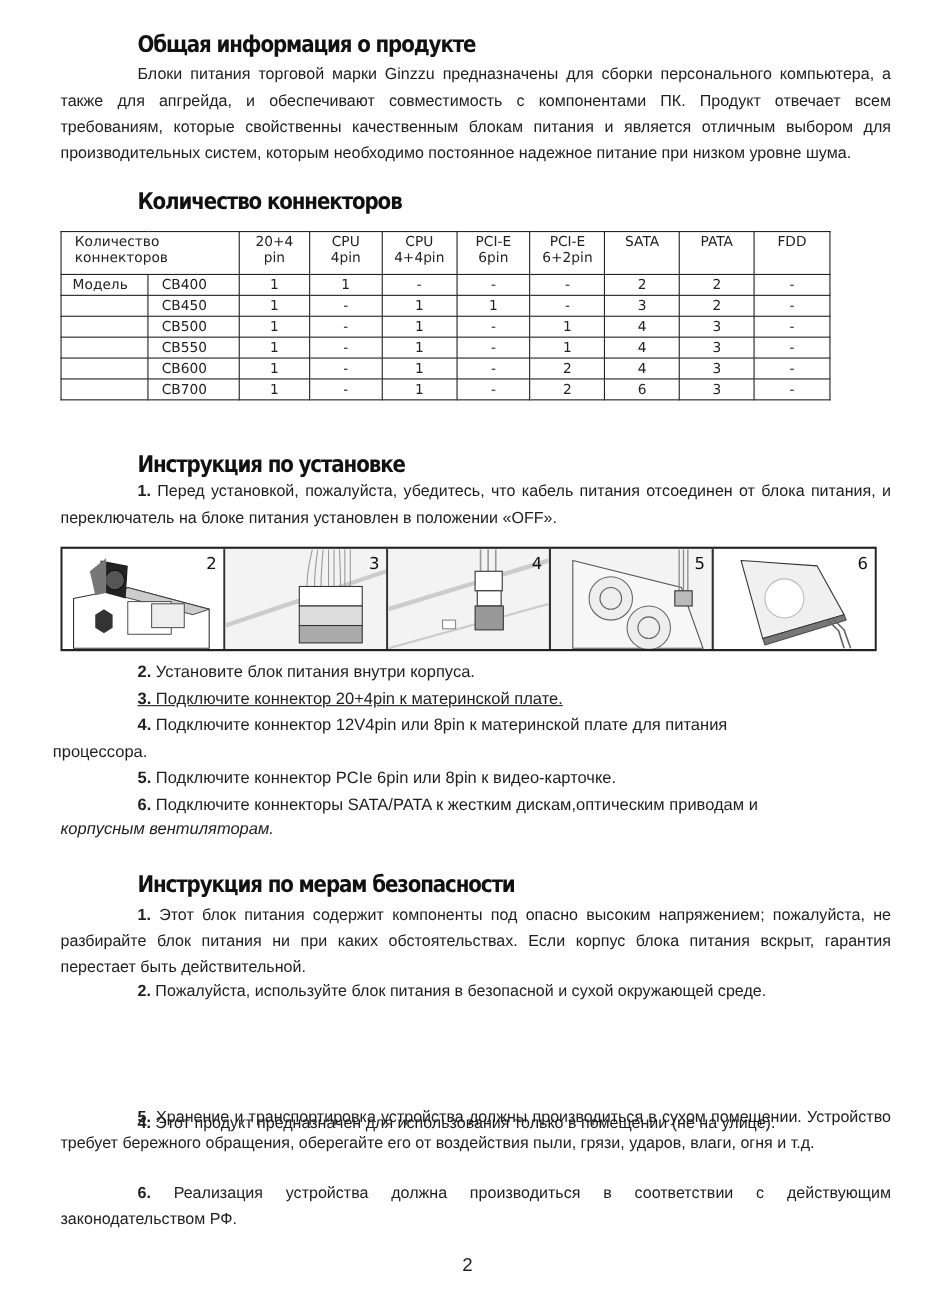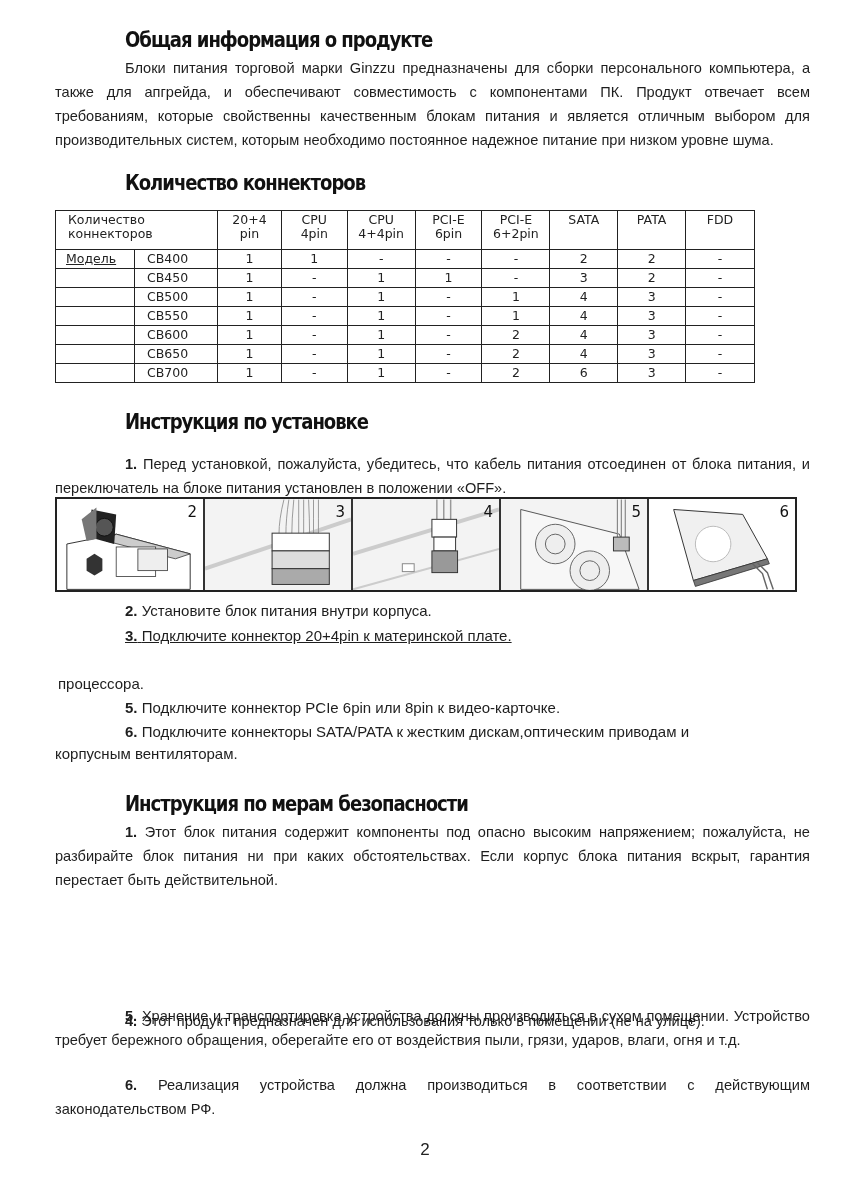--- a/index.html
+++ b/index.html
@@ -58,21 +58,21 @@
       <td><span>20+4</span><br><span>pin</span></td>
       <td><span>CPU</span><br><span>4pin</span></td>
       <td><span>CPU</span><br><span>4+4pin</span></td>
       <td><span>PCI-E</span><br><span>6pin</span></td>
       <td><span>PCI-E</span><br><span>6+2pin</span></td>
       <td><span>SATA</span></td>
       <td><span>PATA</span></td>
       <td><span>FDD</span></td>
     </tr>
     <tr>
-      <td class="lbl" style="padding-left:10px;text-decoration:underline;">Модель</td>
+      <td class="lbl" style="padding-left:10px;">Модель</td>
       <td class="lbl">CB400</td>
       <td>1</td>
       <td>1</td>
       <td>-</td>
       <td>-</td>
       <td>-</td>
       <td>2</td>
       <td>2</td>
       <td>-</td>
     </tr>
@@ -108,32 +108,20 @@
       <td>1</td>
       <td>-</td>
       <td>1</td>
       <td>4</td>
       <td>3</td>
       <td>-</td>
     </tr>
     <tr>
       <td></td>
       <td class="lbl">CB600</td>
-      <td>1</td>
-      <td>-</td>
-      <td>1</td>
-      <td>-</td>
-      <td>2</td>
-      <td>4</td>
-      <td>3</td>
-      <td>-</td>
-    </tr>
-    <tr>
-      <td></td>
-      <td class="lbl">CB650</td>
       <td>1</td>
       <td>-</td>
       <td>1</td>
       <td>-</td>
       <td>2</td>
       <td>4</td>
       <td>3</td>
       <td>-</td>
     </tr>
     <tr>
@@ -145,21 +133,21 @@
       <td>-</td>
       <td>2</td>
       <td>6</td>
       <td>3</td>
       <td>-</td>
     </tr>
   </tbody>
     </table>
 
   <div class="h" style="top:410px;">Инструкция по установке</div>
-  <div class="para" style="top:452px;"><span class="ind"></span><b>1.</b> <span>Перед установкой, пожалуйста, убедитесь, что кабель питания отсоединен от блока питания, и переключатель на блоке питания установлен в положении «OFF».</span></div>
+  <div class="para" style="top:435px;"><span class="ind"></span><b>1.</b> <span>Перед установкой, пожалуйста, убедитесь, что кабель питания отсоединен от блока питания, и переключатель на блоке питания установлен в положении «OFF».</span></div>
 
   <div class="strip">
     <div class="panel" style="background:#fff;">
       <svg viewBox="0 0 148 91">
         <polygon points="10,45 60,35 135,55 135,91 10,91" fill="#fff" stroke="#333" stroke-width="1"></polygon>
         <polygon points="60,35 135,55 120,60 50,42" fill="#ccc" stroke="#333" stroke-width="0.8"></polygon>
         <rect x="60" y="48" width="40" height="30" fill="#fff" stroke="#333" stroke-width="0.8"></rect>
         <rect x="82" y="50" width="30" height="22" fill="#eee" stroke="#333" stroke-width="0.8"></rect>
         <polygon points="35,10 60,15 58,45 32,38" fill="#222"></polygon>
         <circle cx="48" cy="28" r="9" fill="#555" stroke="#111"></circle>
@@ -208,25 +196,27 @@
         <polygon points="45,82 120,60 122,65 47,88" fill="#777" stroke="#333" stroke-width="0.8"></polygon>
         <circle cx="65" cy="45" r="18" fill="#fff" stroke="#bbb"></circle>
         <path d="M105,65 L115,75 L120,91 M110,64 L120,74 L126,91" stroke="#666" stroke-width="1.5" fill="none"></path>
       </svg>
       <span class="num">6</span>
     </div>
   </div>
 
   <div class="line" style="left:125px; top:602px;"><b>2.</b> <span>Установите блок питания внутри корпуса.</span></div>
   <div class="line" style="left:125px; top:627px;text-decoration:underline;"><b>3.</b> <span>Подключите коннектор 20+4pin к материнской плате.</span></div>
-  <div class="line" style="left:58px; top:675px;">процессора.</div>
+  <div class="line" style="left:125px; top:651px;"><b>4.</b> <span>Подключите коннектор 12V4pin или 8pin к материнской плате для питания</span></div>
+  <div class="line" style="left:48px; top:675px;">процессора.</div>
   <div class="line" style="left:125px; top:699px;"><b>5.</b> <span>Подключите коннектор PCIe 6pin или 8pin к видео-карточке.</span></div>
   <div class="line" style="left:125px; top:723px;"><b>6.</b> <span>Подключите коннекторы SATA/PATA к жестким дискам,оптическим приводам и</span></div>
-  <div class="line" style="left:55px; top:745px;">корпусным вентиляторам.</div>
+  <div class="line" style="left:55px; top:745px;font-style:italic;">корпусным вентиляторам.</div>
 
   <div class="h" style="top:792px;">Инструкция по мерам безопасности</div>
   <div class="para" style="top:820px;"><span class="ind"></span><b>1.</b> <span>Этот блок питания содержит компоненты под опасно высоким напряжением; пожалуйста, не разбирайте блок питания ни при каких обстоятельствах. Если корпус блока питания вскрыт, гарантия перестает быть действительной.</span></div>
+  <div class="para" style="top:889px;"><span class="ind"></span><b>2.</b> <span>Пожалуйста, используйте блок питания в безопасной и сухой окружающей среде.</span></div>
   <div class="para" style="top:981px;margin-top:28px;"><span class="ind"></span><b>4.</b> <span>Этот продукт предназначен для использования только в помещении (не на улице).</span></div>
   <div class="para" style="top:1004px;"><span class="ind"></span><b>5.</b> <span>Хранение и транспортировка устройства должны производиться в сухом помещении. Устройство требует бережного обращения, оберегайте его от воздействия пыли, грязи, ударов, влаги, огня и т.д.</span></div>
   <div class="para" style="top:1073px;"><span class="ind"></span><b>6.</b> <span>Реализация устройства должна производиться в соответствии с действующим законодательством РФ.</span></div>
 
   <div class="pnum">2</div>
 </div>
 
 </body></html>

